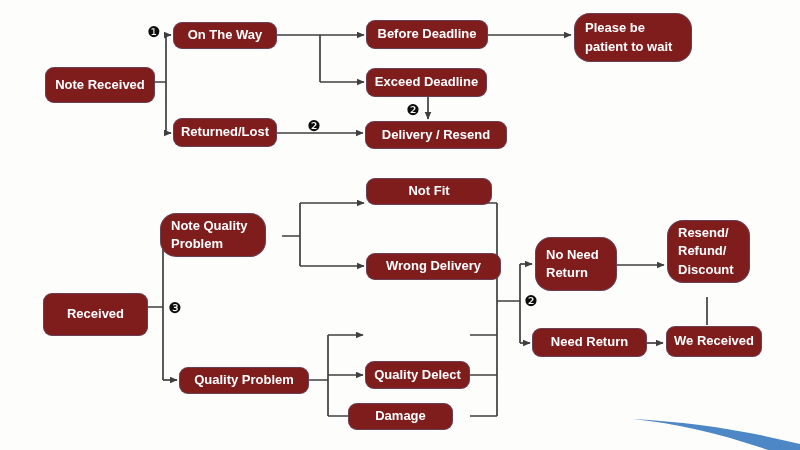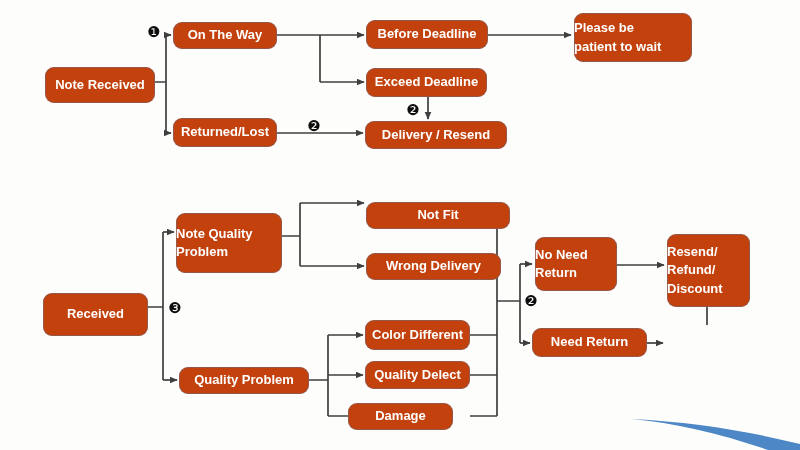--- a/index.html
+++ b/index.html
@@ -4,33 +4,33 @@
 <style>
   html,body{margin:0;padding:0;background:#e8e8e8;}
   .stage{
     position:relative;width:800px;height:450px;margin:0 auto;
     background:#fdfdfc;overflow:hidden;
     font-family:"Liberation Sans", sans-serif;
   }
   .wires{position:absolute;left:0;top:0;width:800px;height:450px;}
   .node{
     position:absolute;
-    background:#c2410c;
+    background:#7f1d1d;
     color:#ffffff;
     border-radius:9px;
     font-weight:bold;
     font-size:13px;
     line-height:1.42;
     display:flex;align-items:center;justify-content:center;
     text-align:center;
     white-space:pre;
     box-sizing:border-box;
     box-shadow:0 0 0 1px rgba(70,125,185,.35) inset;
   }
-  .node.ml{justify-content:flex-start;text-align:left;padding-right:4px;}
+  .node.ml{justify-content:flex-start;text-align:left;padding-left:11px;padding-right:4px;border-radius:16px;}
   .step{
     position:absolute;width:18px;height:18px;
     font-family:"DejaVu Sans", sans-serif;
     font-size:15px;line-height:18px;text-align:center;
     color:#0d0d0d;
   }
 </style>
 </head>
 <body>
 
@@ -89,28 +89,28 @@
   <div class="node" style="left:45px;top:67px;width:110px;height:36px">Note Received</div>
   <div class="node" style="left:173px;top:22px;width:104px;height:27px">On The Way</div>
   <div class="node" style="left:173px;top:118px;width:104px;height:29px">Returned/Lost</div>
   <div class="node" style="left:366px;top:20px;width:122px;height:29px">Before Deadline</div>
   <div class="node" style="left:366px;top:68px;width:121px;height:29px">Exceed Deadline</div>
   <div class="node ml" style="left:574px;top:13px;width:118px;height:49px">Please be
 patient to wait</div>
   <div class="node" style="left:365px;top:121px;width:142px;height:28px">Delivery / Resend</div>
 
   <div class="node" style="left:43px;top:293px;width:105px;height:43px">Received</div>
-  <div class="node ml" style="left:176px;top:213px;width:106px;height:60px">Note Quality
+  <div class="node ml" style="left:160px;top:213px;width:106px;height:44px">Note Quality
 Problem</div>
   <div class="node" style="left:179px;top:367px;width:130px;height:27px">Quality Problem</div>
-  <div class="node" style="left:366px;top:202px;width:144px;height:27px">Not Fit</div>
+  <div class="node" style="left:366px;top:178px;width:126px;height:27px">Not Fit</div>
   <div class="node" style="left:366px;top:253px;width:135px;height:27px">Wrong Delivery</div>
-  <div class="node" style="left:365px;top:320px;width:105px;height:30px">Color Different</div>
   <div class="node" style="left:365px;top:361px;width:105px;height:28px">Quality Delect</div>
   <div class="node" style="left:348px;top:403px;width:105px;height:27px">Damage</div>
   <div class="node ml" style="left:535px;top:237px;width:82px;height:54px">No Need
 Return</div>
-  <div class="node ml" style="left:667px;top:234px;width:83px;height:73px">Resend/
+  <div class="node ml" style="left:667px;top:220px;width:83px;height:63px">Resend/
 Refund/
 Discount</div>
   <div class="node" style="left:532px;top:328px;width:115px;height:29px">Need Return</div>
+  <div class="node" style="left:666px;top:326px;width:96px;height:31px">We Received</div>
 
 </div>
 
 </body></html>

